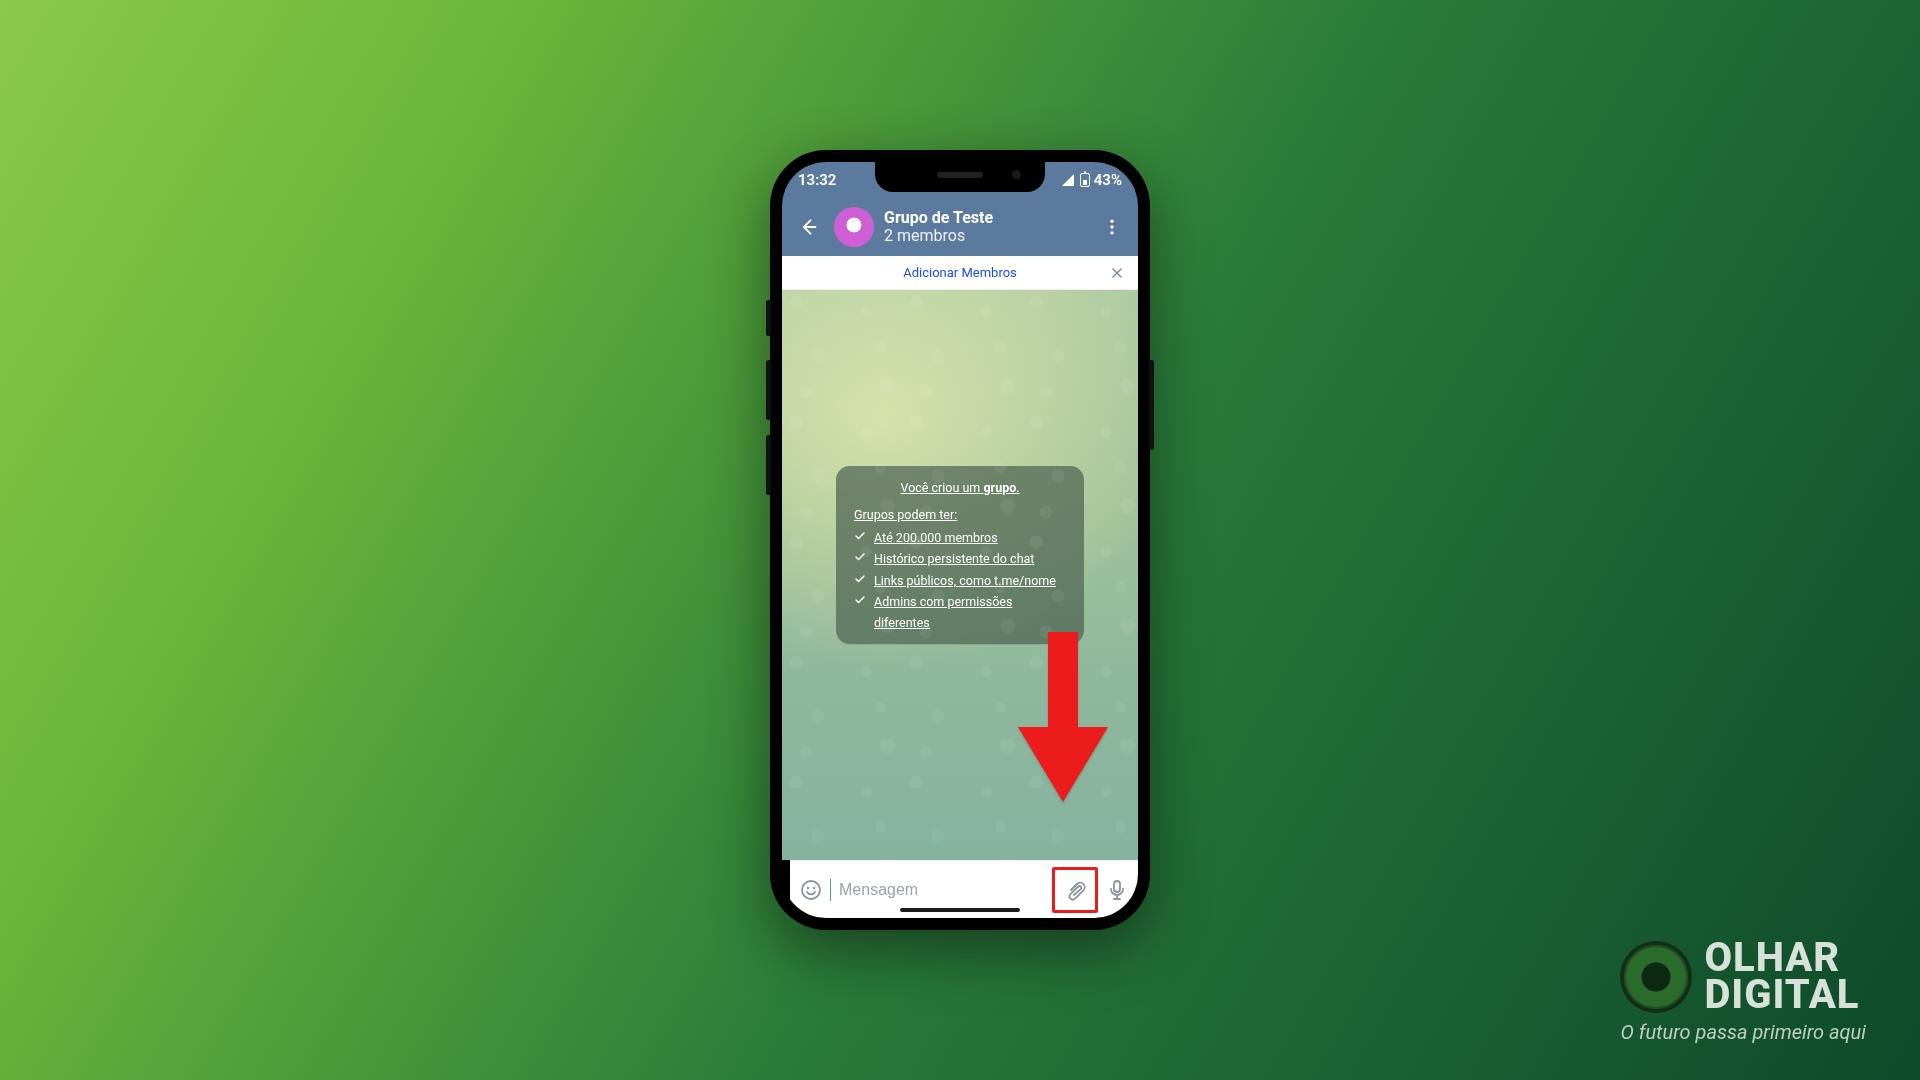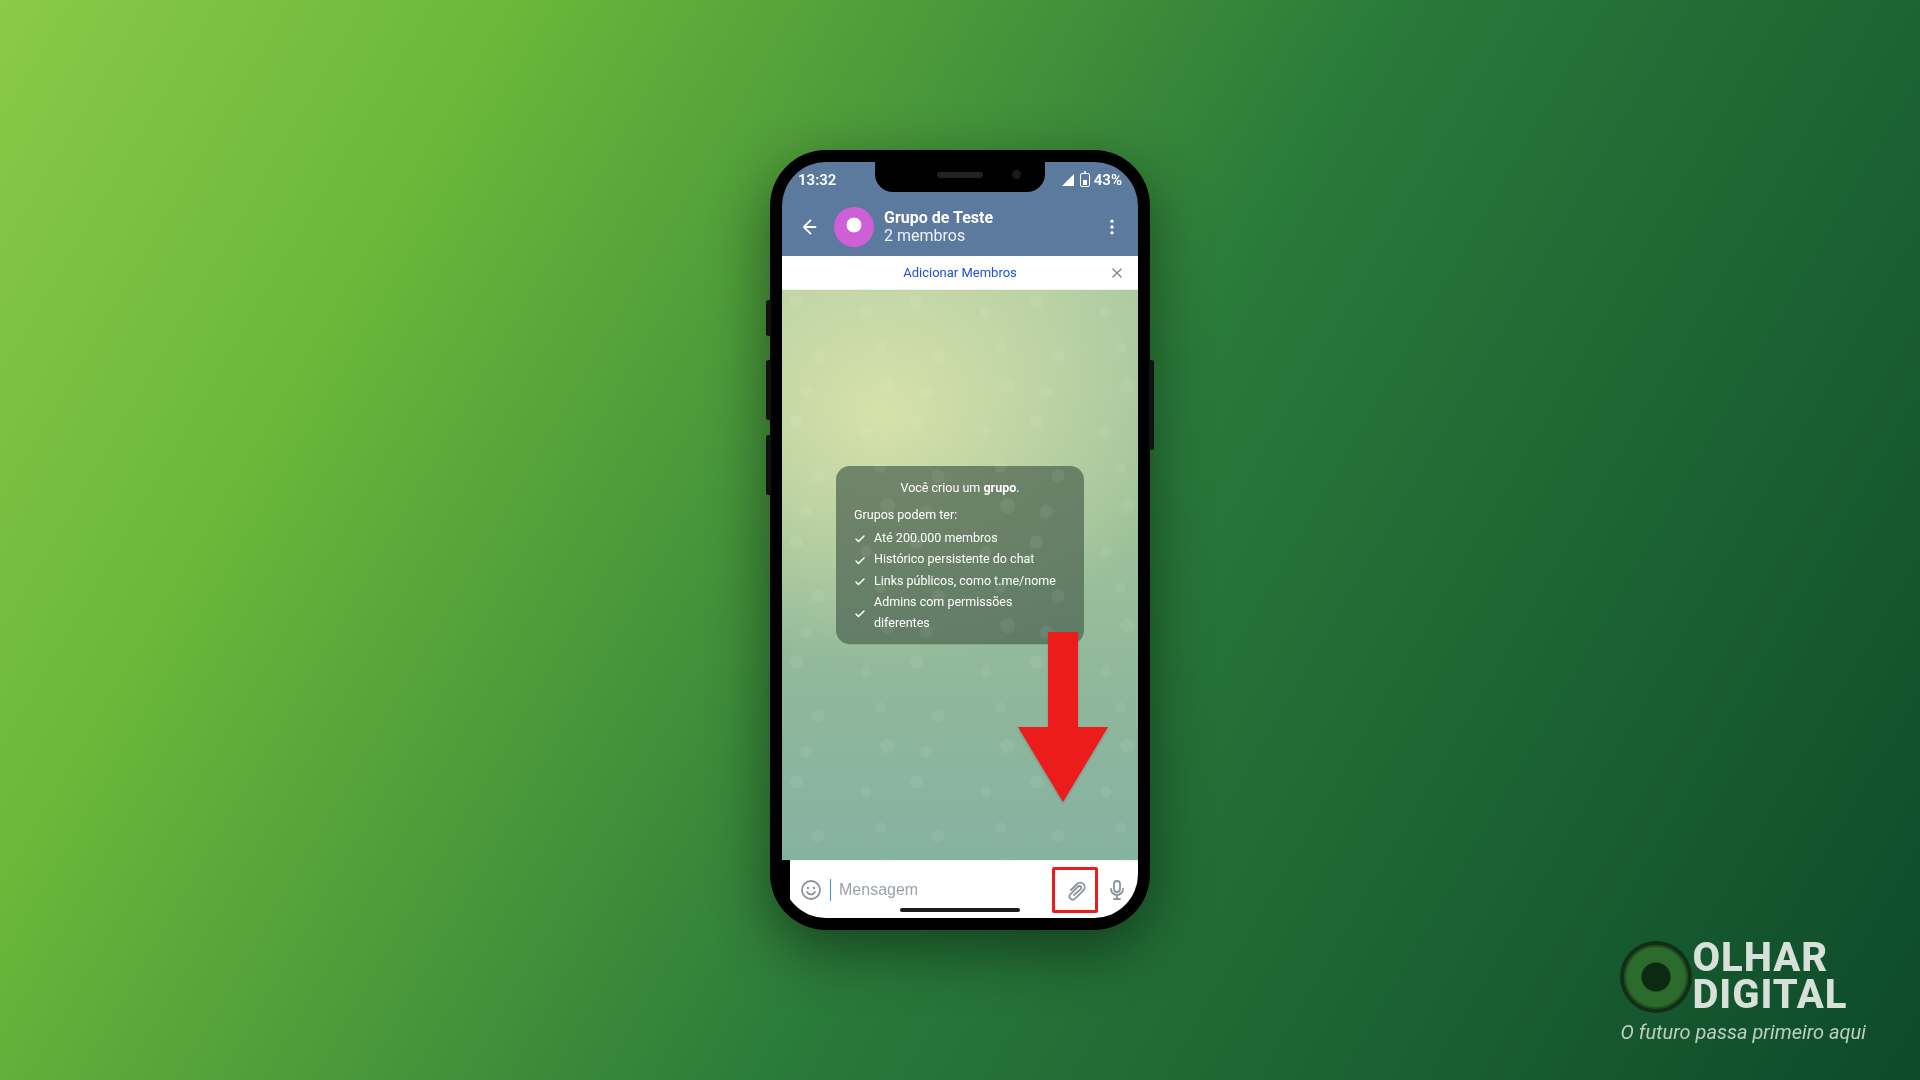--- a/index.html
+++ b/index.html
@@ -15,21 +15,21 @@
   
   .brand {
     position: absolute;
     right: 54px;
     bottom: 36px;
     display: flex;
     flex-direction: column;
     align-items: flex-start;
     color: #c9d4cc;
   }
-  .brand-row { display: flex; align-items: center; gap: 0; }
+  .brand-row { display: flex; align-items: center; gap: 12px; }
   .brand-o {
     width: 72px; height: 72px; border-radius: 50%;
     background: radial-gradient(circle at 50% 50%, #1a3d1f 0 28%, #2b6b2b 30% 62%, #1a3d1f 64% 100%);
     box-shadow: inset 0 0 0 6px rgba(0,0,0,0.25);
     position: relative;
   }
   .brand-o::after {
     content:""; position:absolute; inset:22px; border-radius:50%;
     background:#0c2a12;
   }
@@ -143,25 +143,26 @@
     pointer-events:none;
   }
 
   .info-bubble {
     background: rgba(77,100,82,0.72);
     color:#fff; border-radius:14px;
     padding:11px 18px; width:248px;
     font-size:12.5px; line-height:1.7;
     box-shadow: 0 1px 0 rgba(0,0,0,0.08);
     margin-top:-40px;
+    text-decoration:underline;
   }
   .info-bubble .hline { text-align:center; margin-bottom:6px; }
   .info-bubble .hline b { font-weight:700; }
   .info-bubble ul { list-style:none; margin-top:2px; }
-  .info-bubble li { display:flex; gap:8px; align-items:center; }
+  .info-bubble li { display:flex; gap:8px; align-items:flex-start; }
   .info-bubble li .chk { flex:0 0 12px; margin-top:3px; }
 
   
   .arrow {
     position:absolute; left:236px; top:470px; width:90px; height:170px;
     z-index:45; filter: drop-shadow(0 2px 1px rgba(0,0,0,0.15));
   }
 
   
   .inputbar {

